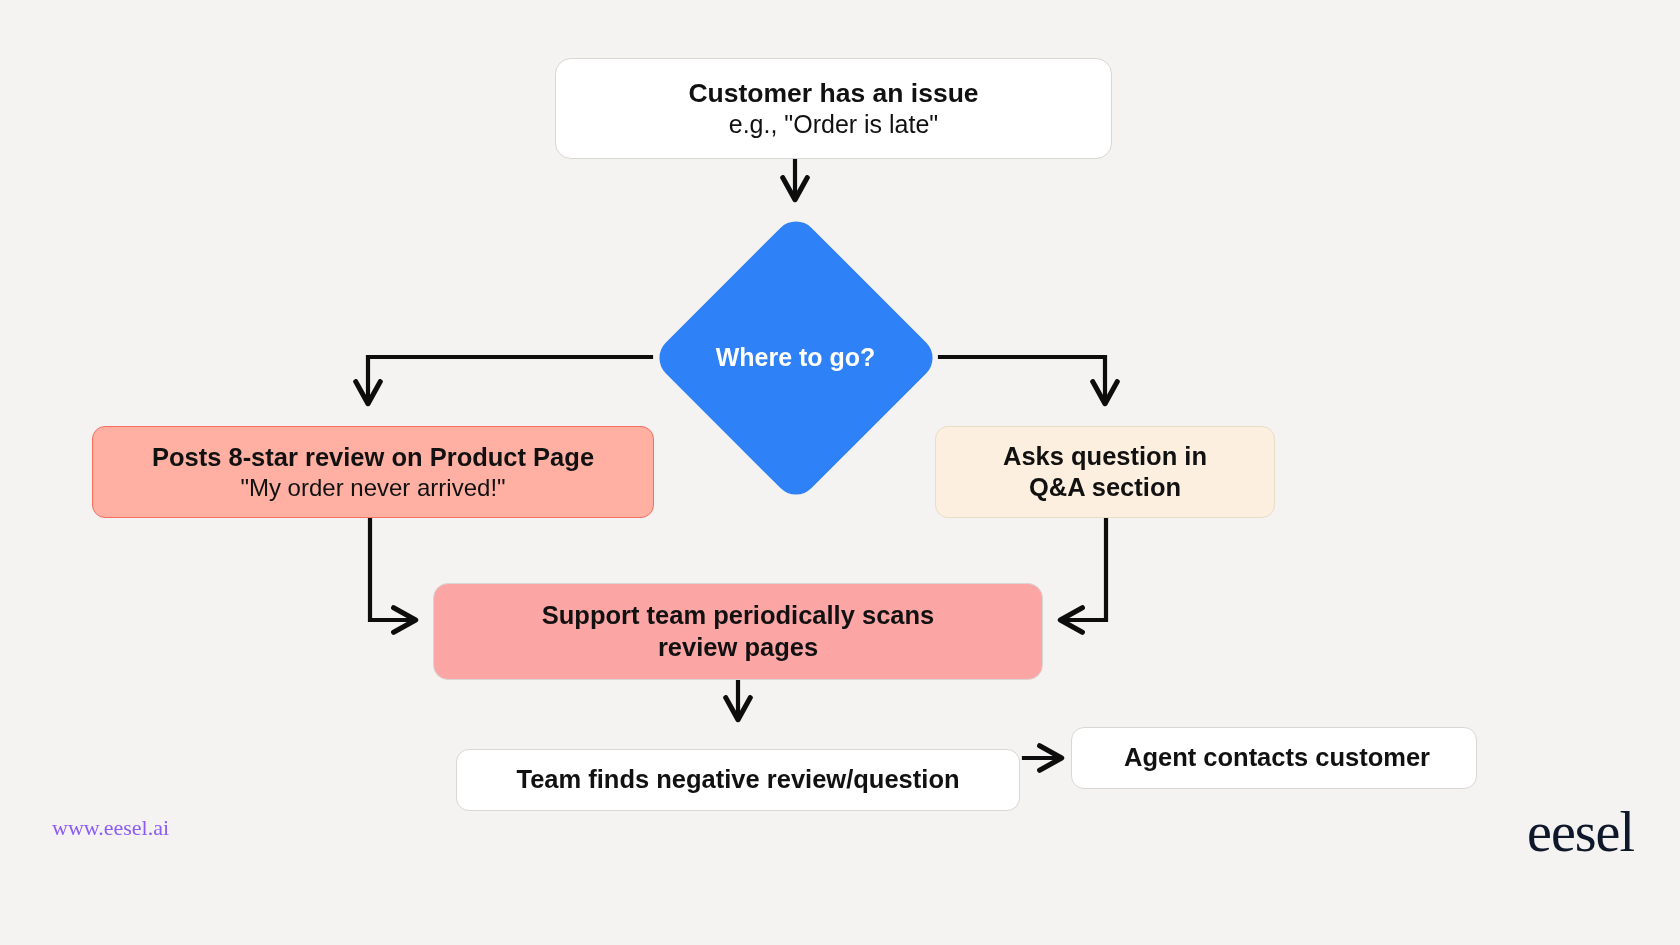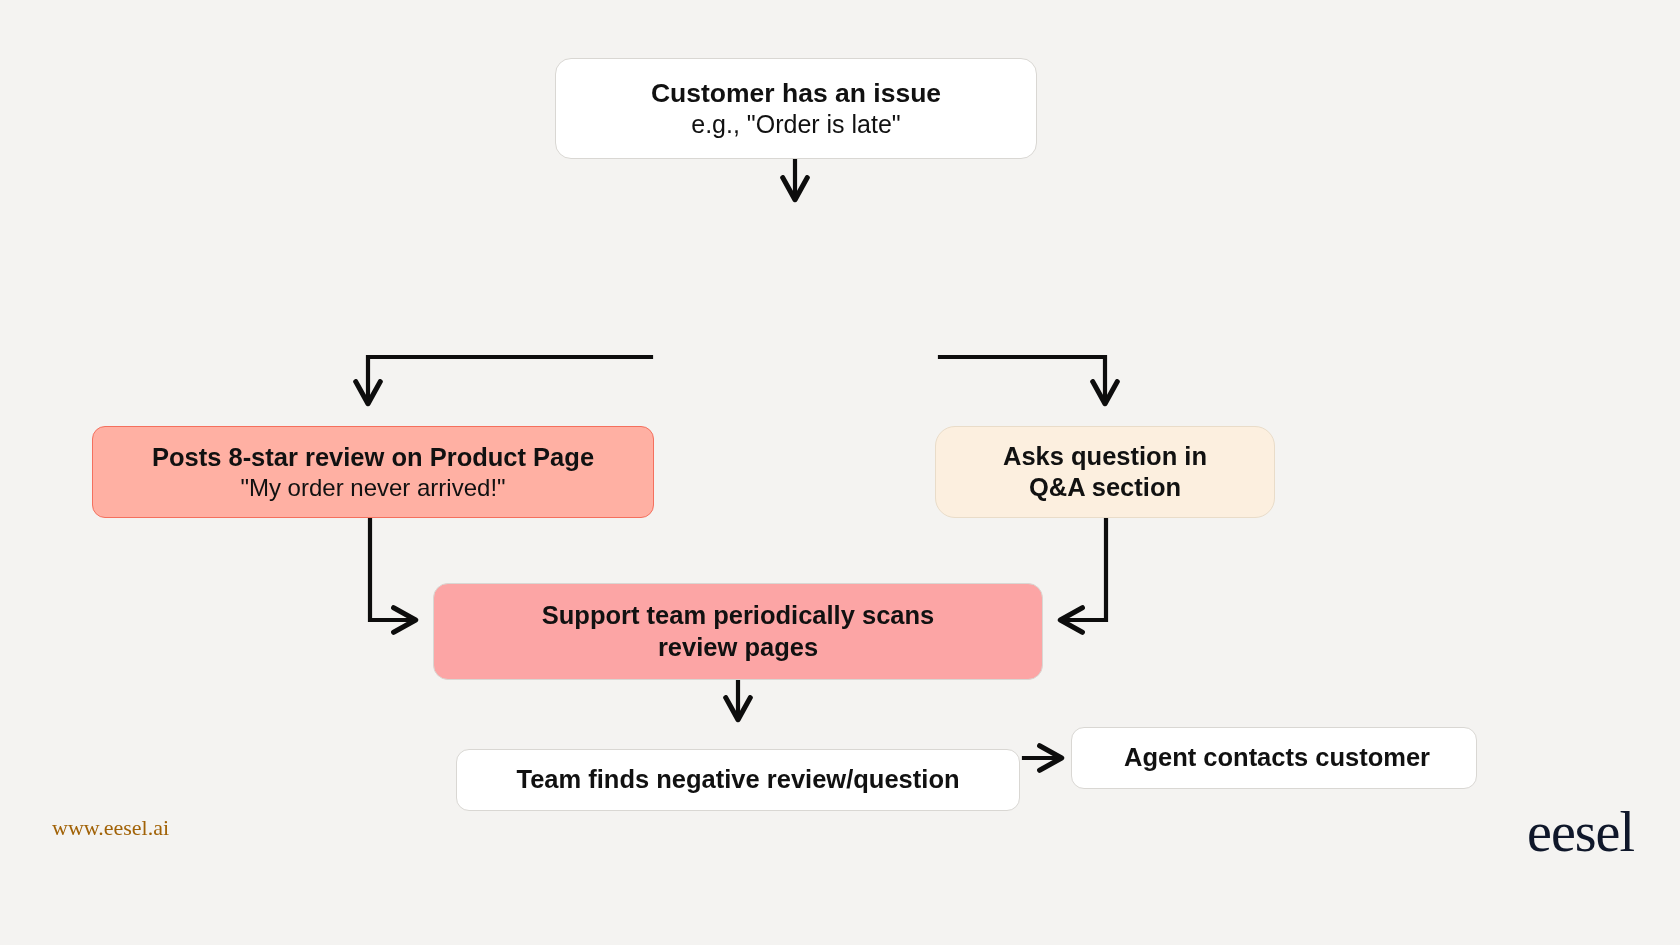--- a/index.html
+++ b/index.html
@@ -20,21 +20,21 @@
     justify-content:center;
     text-align:center;
     border-radius:14px;
     line-height:1.22;
     color:#111111;
   }
   .node .l1{font-weight:700;}
   .node .l2{font-weight:400;}
   
   #n-issue{
-    left:555px;top:58px;width:482px;height:101px;
+    left:555px;top:58px;width:557px;height:101px;
     background:#ffffff;border:1.5px solid #d9d7d3;
     border-radius:16px;
   }
   #n-issue .l1{font-size:26.5px;}
   #n-issue .l2{font-size:25px;}
 
   #n-decision{
     left:650px;top:212px;width:291px;height:291px;
     display:flex;align-items:center;justify-content:center;
   }
@@ -56,21 +56,21 @@
     left:92px;top:426px;width:562px;height:92px;
     background:#ffb0a3;border:1.5px solid #f4705e;
     border-radius:13px;
   }
   #n-review .l1{font-size:25.5px;}
   #n-review .l2{font-size:24px;}
 
   #n-qa{
     left:935px;top:426px;width:340px;height:92px;
     background:#fcefdf;border:1.5px solid #e9dcc9;
-    border-radius:20px;
+    border-radius:13px;
   }
   #n-qa .l1{font-size:25.5px;}
 
   #n-scan{
     left:433px;top:583px;width:610px;height:97px;
     background:#fca5a5;border:1.5px solid #d9d7d3;
     border-radius:15px;
   }
   #n-scan .l1{font-size:25.5px;}
 
@@ -86,21 +86,21 @@
     background:#ffffff;border:1.5px solid #d9d7d3;
     border-radius:13px;
   }
   #n-agent .l1{font-size:25.5px;margin-left:6px;}
 
   svg#edges{position:absolute;left:0;top:0;width:1680px;height:945px;pointer-events:none;}
 
   .footer-url{
     position:absolute;left:52px;top:815px;
     font-family:"Liberation Serif", serif;
-    font-size:22px;color:#a16207;
+    font-size:22px;color:#8b5cf6;
   }
   .brand{
     position:absolute;right:46px;top:800px;
     font-family:"Liberation Serif", serif;
     font-size:56px;color:#0f172a;letter-spacing:-1px;
   }
 </style>
 </head>
 <body>
 
@@ -128,20 +128,24 @@
 
       <path d="M 1024 758 L 1058 758"></path>
     </g>
   </svg>
 
   <div class="node" id="n-issue">
     <div class="l1">Customer has an issue</div>
     <div class="l2">e.g., "Order is late"</div>
   </div>
 
+  <div class="node" id="n-decision">
+    <div class="dia"></div>
+    <div class="dlabel">Where to go?</div>
+  </div>
 
   <div class="node" id="n-review">
     <div class="l1">Posts 8-star review on Product Page</div>
     <div class="l2">"My order never arrived!"</div>
   </div>
 
   <div class="node" id="n-qa">
     <div class="l1">Asks question in</div>
     <div class="l1">Q&amp;A section</div>
   </div>

